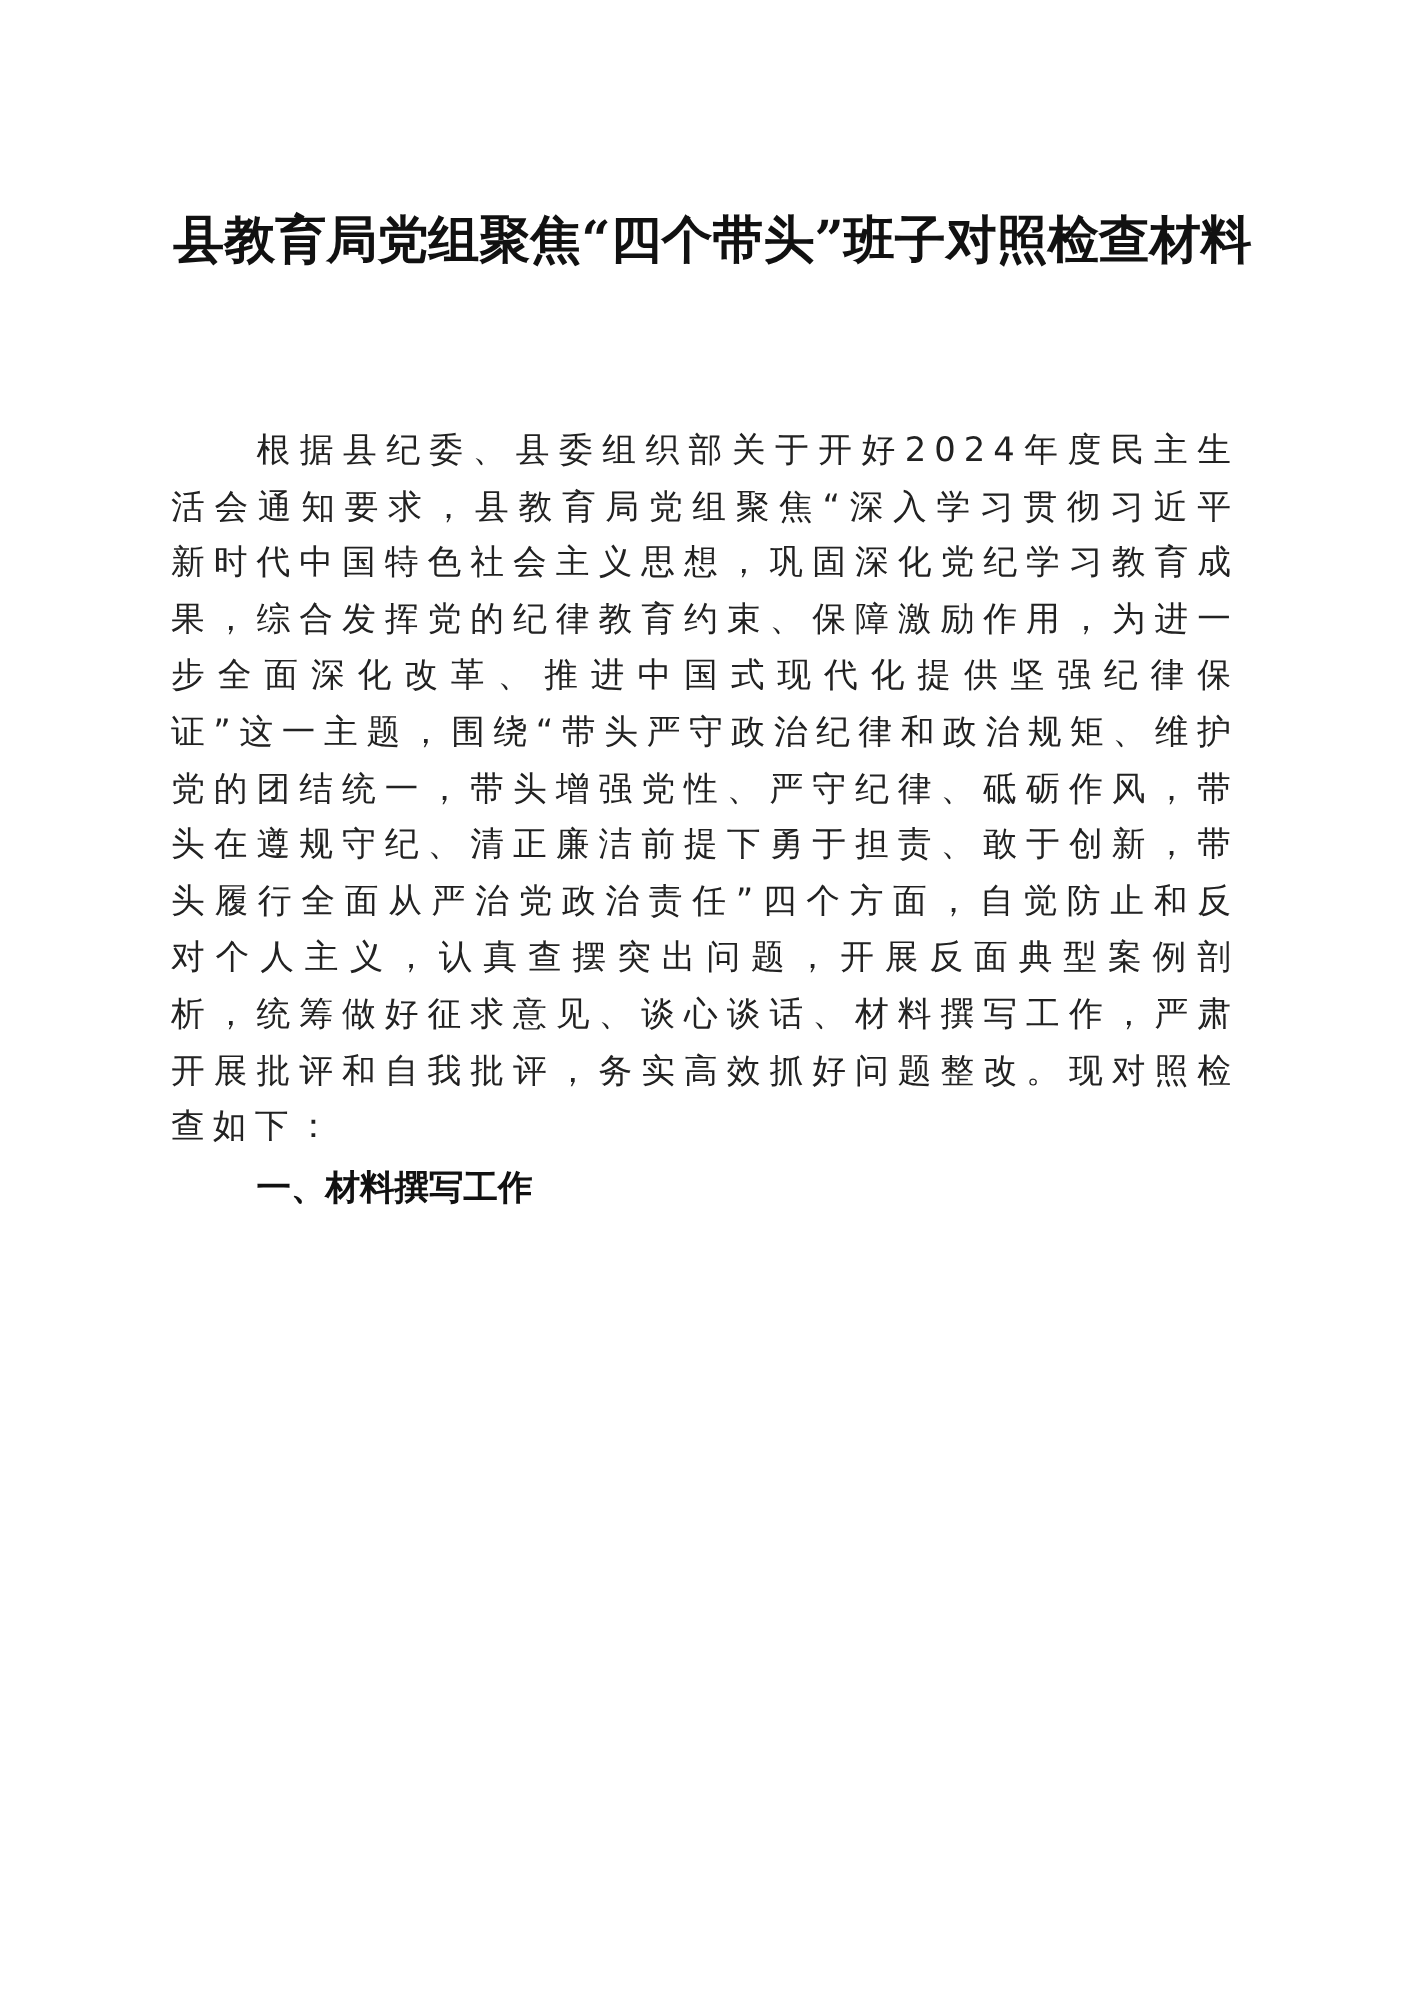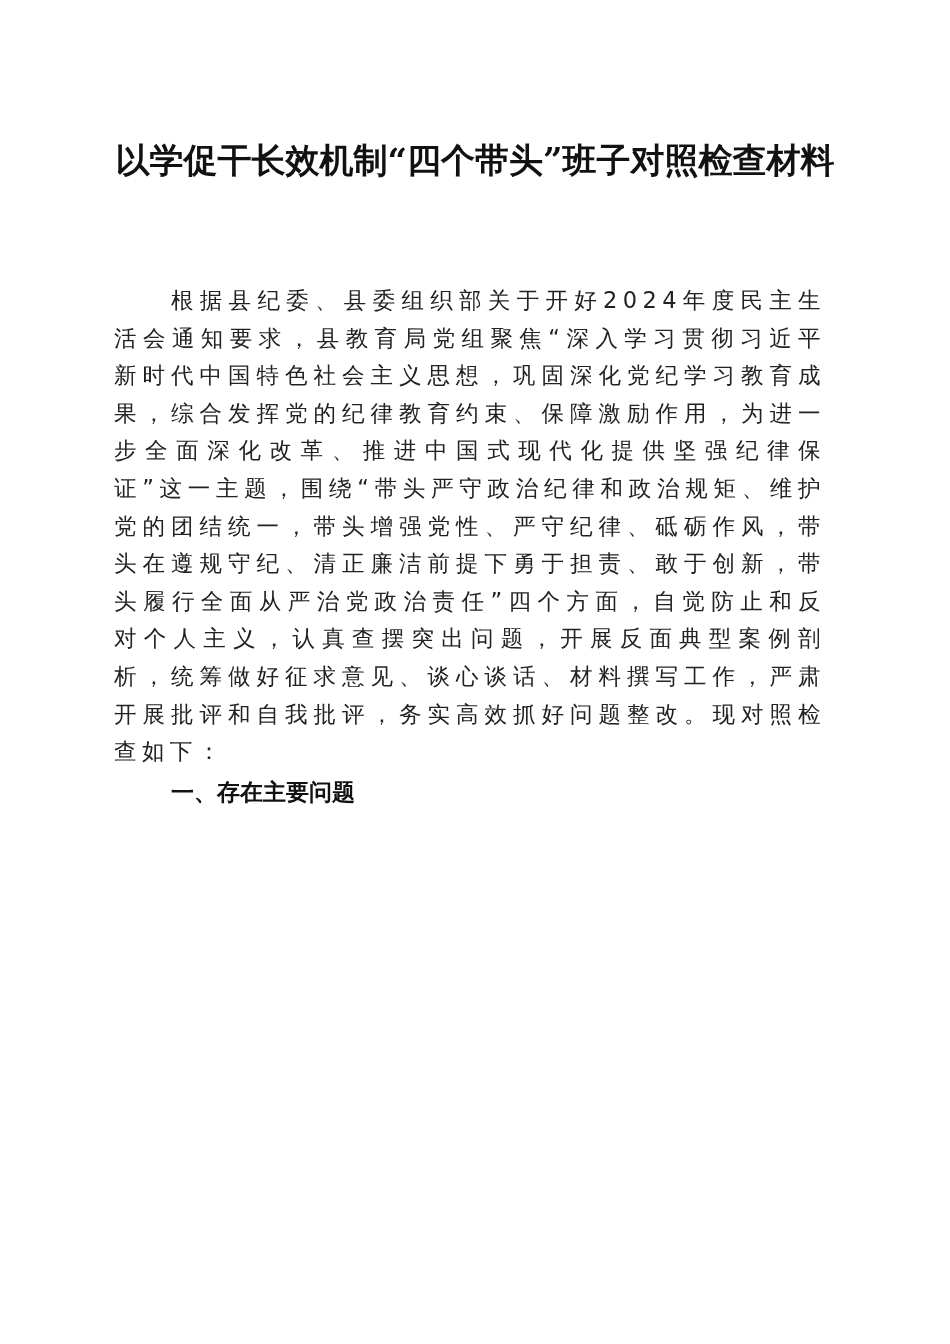--- a/index.html
+++ b/index.html
@@ -23,18 +23,18 @@
     font-family: "DejaVu Sans", "Liberation Sans", sans-serif;
     font-weight: bold; letter-spacing: 0px; font-size: 23px; color: #111;
     padding-left: 57px; margin-top: 3px !important;
   }
   .heading2 { text-indent: 57px; }
 </style>
 </head>
 <body>
 
 <div class="page">
-  <div class="title">以学促干长效机制“四个带头”班子对照检查材料</div>
+  <div class="title">县教育局党组聚焦“四个带头”班子对照检查材料</div>
   <div class="body">
     <p class="indent">根据县纪委、县委组织部关于开好2024年度民主生活会通知要求，县教育局党组聚焦“深入学习贯彻习近平新时代中国特色社会主义思想，巩固深化党纪学习教育成果，综合发挥党的纪律教育约束、保障激励作用，为进一步全面深化改革、推进中国式现代化提供坚强纪律保证”这一主题，围绕“带头严守政治纪律和政治规矩、维护党的团结统一，带头增强党性、严守纪律、砥砺作风，带头在遵规守纪、清正廉洁前提下勇于担责、敢于创新，带头履行全面从严治党政治责任”四个方面，自觉防止和反对个人主义，认真查摆突出问题，开展反面典型案例剖析，统筹做好征求意见、谈心谈话、材料撰写工作，严肃开展批评和自我批评，务实高效抓好问题整改。现对照检查如下：</p>
-    <p class="heading1">一、存在主要问题</p>
+    <p class="heading1">一、材料撰写工作</p>
   </div>
 </div>
 
 </body></html>

